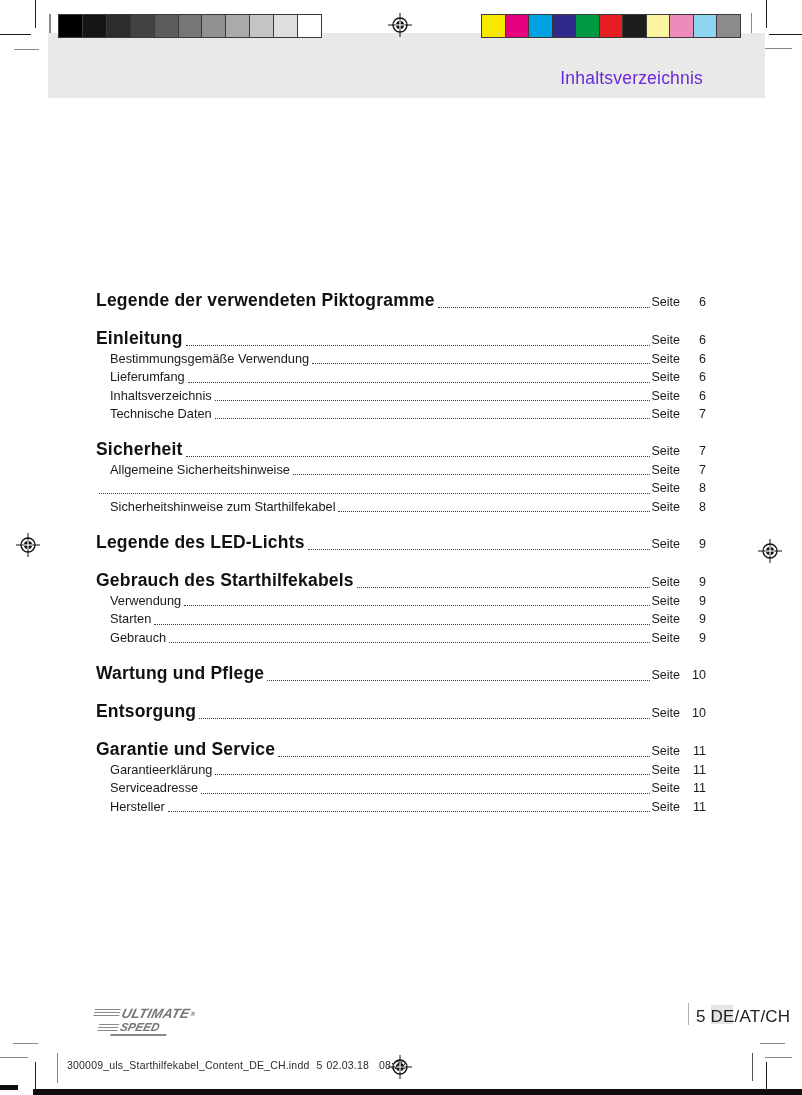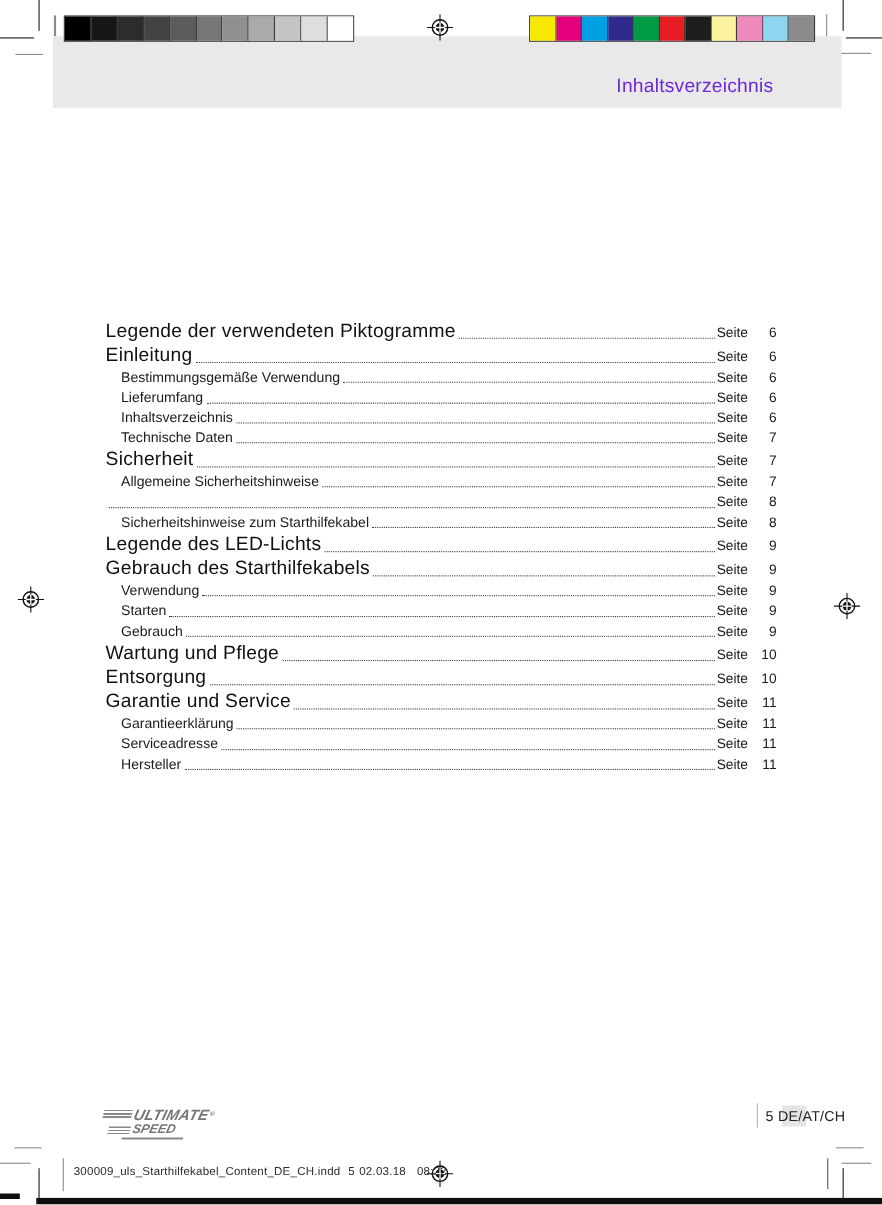--- a/index.html
+++ b/index.html
@@ -27,44 +27,44 @@
   .regmark{position:absolute;width:24px;height:24px;}
   .reg-top{left:388px;top:13px;}
   .reg-left{left:16px;top:533px;}
   .reg-right{left:758px;top:539px;}
   .reg-bottom{left:388px;top:1055px;}
   
   .mark{position:absolute;background:#1c1c1c;}
   .mark.gray{background:#8a8a8a;}
   
   .toc{position:absolute;left:96px;top:290px;width:610px;}
-  .toc-section{}
+  .toc-section{margin-top:16px;}
   .toc-section:first-child{margin-top:0;}
   .toc-row{display:flex;align-items:baseline;}
   .toc-row.heading{line-height:20px;}
   .toc-row.sub{line-height:18.3px;}
   .toc-row .lbl{white-space:nowrap;}
-  .toc-row.heading .lbl{font-size:17.5px;font-weight:normal;letter-spacing:0.2px;color:#111;}
+  .toc-row.heading .lbl{font-size:17.5px;font-weight:bold;letter-spacing:0.2px;color:#111;}
   .toc-row.sub .lbl{font-size:12.8px;padding-left:14px;}
   .leader{flex:1;align-self:flex-end;border-bottom:1.7px dotted #3e3e3e;margin:0 2px 4px 3px;min-width:12px;}
   .seite{font-size:12.5px;}
   .num{font-size:12.5px;width:26px;text-align:right;}
   
   .logo{position:absolute;left:92px;top:1006px;transform:skewX(-14deg);color:#777;font-style:italic;font-weight:bold;}
   .logo-row{display:flex;align-items:center;}
   .logo-stripes{display:inline-block;width:26px;height:9px;
     background:repeating-linear-gradient(#8a8a8a 0 1.3px,transparent 1.3px 3px);}
   .logo-stripes.sm{width:20px;height:7px;margin-left:8px;}
   .logo-ultimate{font-size:13.5px;letter-spacing:0.2px;margin-left:2px;}
   .logo-tm{font-size:6px;vertical-align:super;margin-left:1px;}
   .logo-speed{font-size:11.5px;margin-left:2px;}
   .logo-underline{height:1.5px;background:#8a8a8a;width:56px;margin:1px 0 0 22px;}
   .pi-divider{position:absolute;left:688px;top:1003px;width:1px;height:22px;background:#b0b0b0;}
   .pi-highlight{position:absolute;left:711px;top:1005px;width:22px;height:19px;background:#e4e4e4;}
-  .page-indicator{position:absolute;left:696px;top:1007px;font-size:13px;color:#222;letter-spacing:0.2px;}
+  .page-indicator{position:absolute;left:696px;top:1007px;font-size:17px;color:#222;letter-spacing:0.2px;}
   .print-line{position:absolute;left:67px;top:1059px;font-size:10.5px;color:#2b2b2b;letter-spacing:0.2px;white-space:nowrap;}
   .print-line .seg-page{margin-left:7px;}
   .print-line .seg-date{margin-left:4px;}
   .print-line .seg-time{margin-left:10px;}
 </style>
 </head>
 <body>
 
 <div class="mark" style="left:34.5px;top:0;width:1.5px;height:28px;"></div>
 <div class="mark" style="left:0;top:33.5px;width:31px;height:1.5px;"></div>

